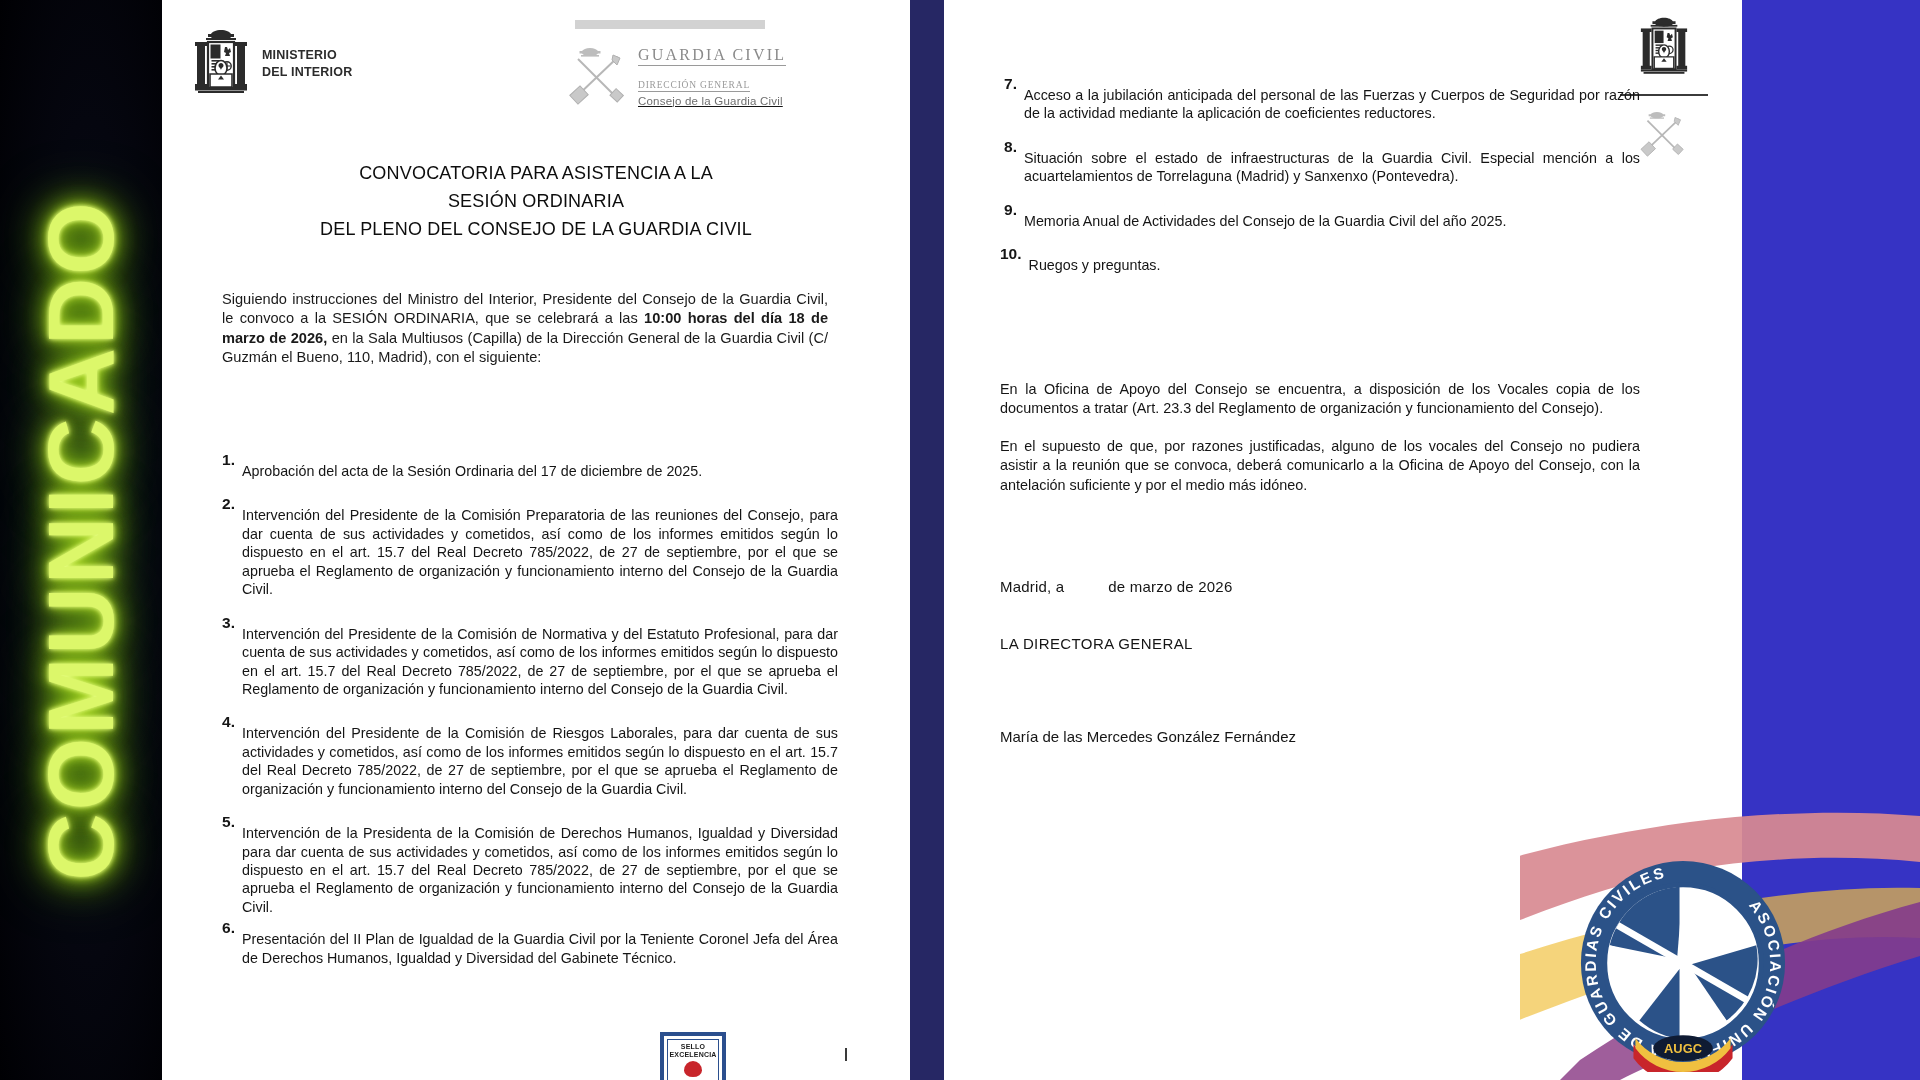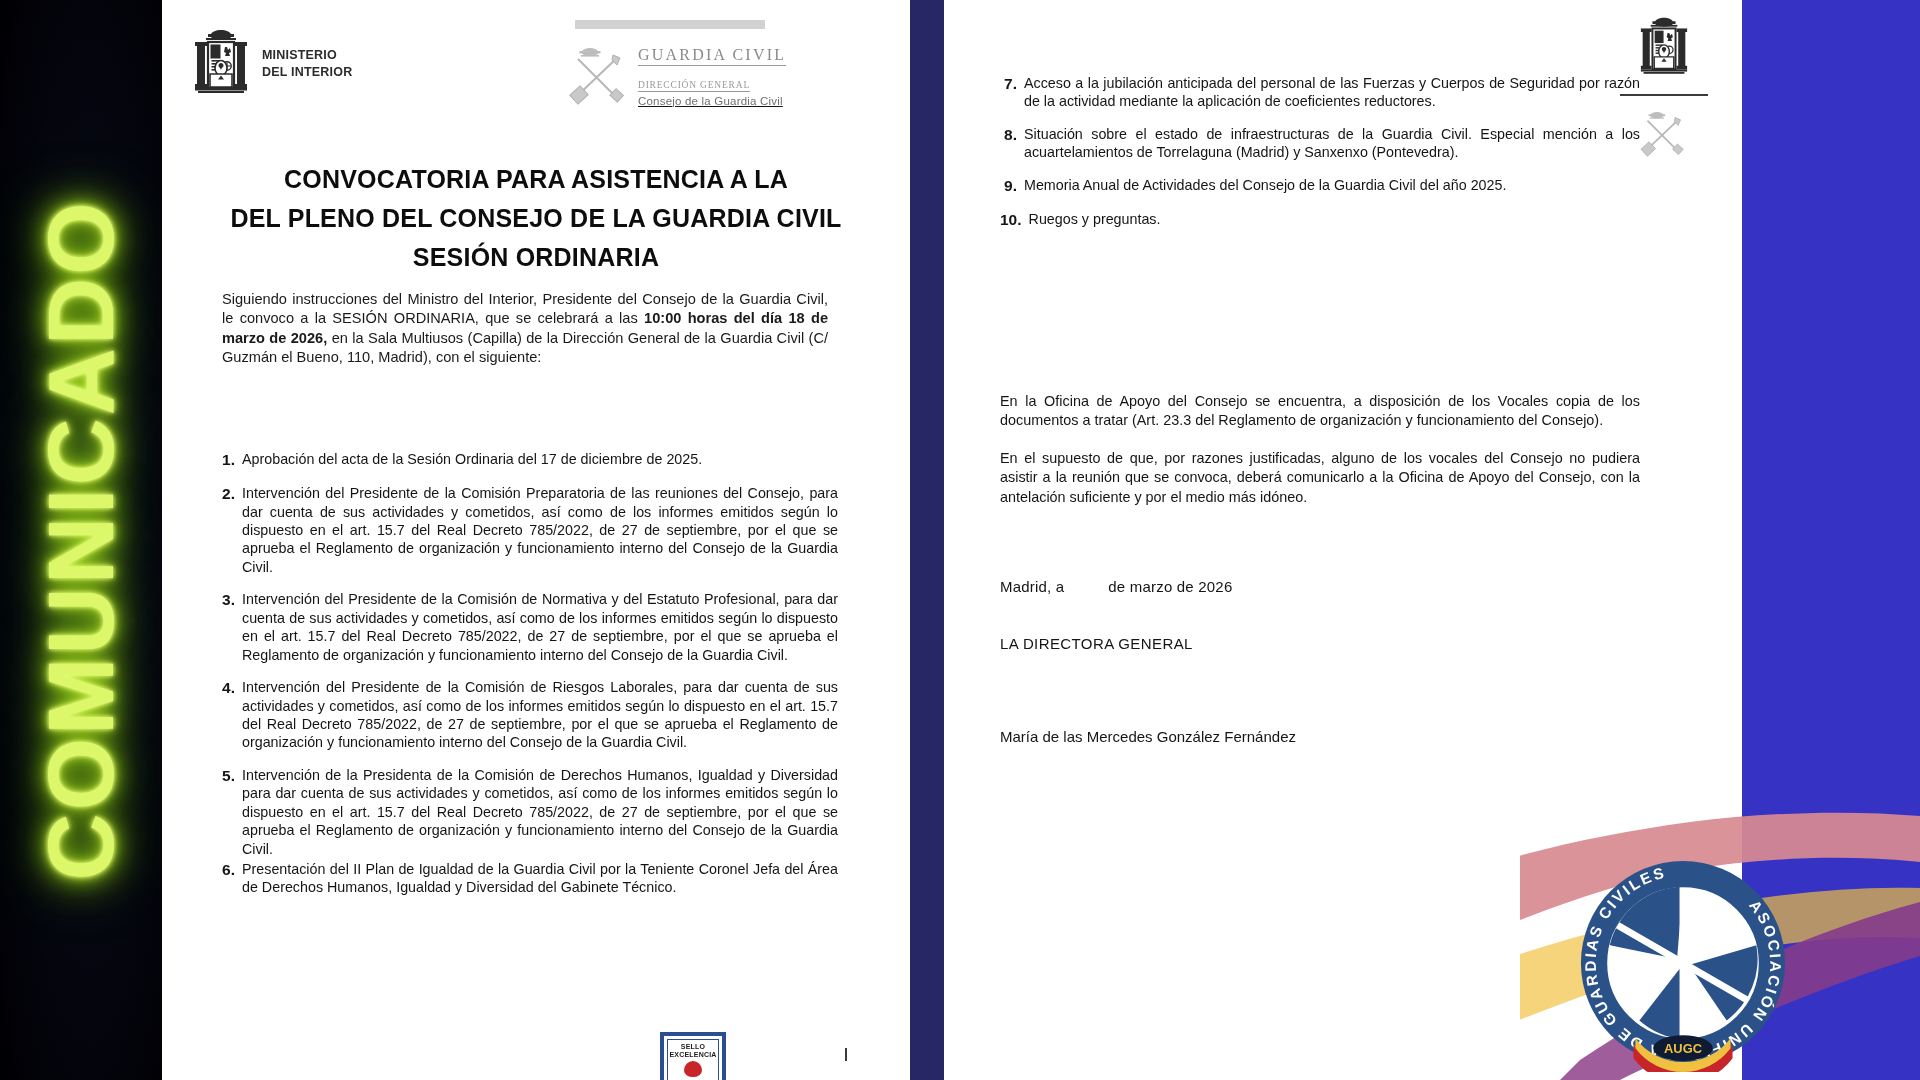--- a/index.html
+++ b/index.html
@@ -63,51 +63,51 @@
   .gc-emblem { width:66px; height:66px; flex:0 0 66px; }
   .gc-titles { color:#8e8e8e; }
   .gc-t1 { font-family:"Liberation Serif", serif; font-size:16px; letter-spacing:2.2px;
            border-bottom:1.4px solid #9a9a9a; padding-bottom:1px; color:#8a8a8a; display:inline-block; }
   .gc-t2 { font-family:"Liberation Serif", serif; font-size:9.5px; letter-spacing:.8px;
            border-bottom:1.2px solid #9a9a9a; color:#9a9a9a; display:inline-block; margin-top:14px; padding-bottom:1px;}
   .gc-t3 { font-size:11.5px; color:#6f6f6f; margin-top:3px; letter-spacing:.2px; }
 
   
   .doc-title { position:absolute; left:36px; top:160px; width:676px; text-align:center;
-               font-size:25px; font-weight:bold; line-height:1.55; letter-spacing:.2px; color:#0d0d0d; }
+               font-size:18px; font-weight:normal; line-height:1.55; letter-spacing:.2px; color:#0d0d0d; }
 
   .intro { position:absolute; left:60px; top:290px; width:606px;
            font-size:14.6px; line-height:1.32; text-align:justify; color:#1a1a1a; }
   .intro b { font-weight:bold; }
 
   .orden-head { position:absolute; left:36px; top:405px; width:676px; text-align:center;
                 font-size:17px; font-weight:bold; letter-spacing:.3px; }
 
   .agenda { position:absolute; left:56px; top:450px; width:620px; }
   .agenda-item { display:flex; gap:7px; margin-bottom:14px; }
   .agenda-num { font-size:15.5px; font-weight:bold; flex:0 0 auto; min-width:17px; text-align:right; line-height:1.3;}
-  .agenda-txt { font-size:14.3px; line-height:1.29; text-align:justify; flex:1; }
+  .agenda-txt { font-size:14.3px; line-height:1.29; text-align:justify; flex:1;margin-top:12px; }
   .agenda-item.tight { margin-bottom:2px; }
 
   .sello { position:absolute; left:498px; top:1032px; width:66px; height:62px;
            background:#ffffff; border:4px solid #2b4f8e; }
   .sello-in { margin:3px; border:1px solid #2b4f8e; height:46px; text-align:center; padding-top:3px; }
   .sello-t { font-size:7px; font-weight:bold; color:#1b1b1b; line-height:1.15; letter-spacing:.2px;}
   .sello-heart { width:18px; height:16px; margin:2px auto 0; background:#c8252b; border-radius:50% 50% 50% 50%/60% 60% 40% 40%; }
   .pg-tick { position:absolute; left:683px; top:1048px; width:2px; height:13px; background:#3a3a3a; }
 
   
   .p2-emblems { position:absolute; right:24px; top:16px; width:108px; text-align:center; }
   .p2-shield { width:52px; height:64px; margin:0 auto; }
   .p2-rule { width:88px; height:2px; background:#3b3b3b; margin:10px auto 12px; }
   .p2-gc { width:52px; height:52px; margin:0 auto; }
 
   
   .agenda2 { position:absolute; left:56px; top:74px; width:640px; }
-  .closing { position:absolute; left:56px; top:380px; width:640px;margin-top:12px; }
+  .closing { position:absolute; left:56px; top:380px; width:640px; }
   .closing p { font-size:14.4px; line-height:1.33; text-align:justify; margin-bottom:19px; }
 
   .sign { position:absolute; left:56px; top:578px; width:660px; text-align:left; }
   .sign .line1 { font-size:15px; letter-spacing:.2px; }
   .sign .line1 .gap { display:inline-block; width:44px; }
   .sign .line2 { font-size:15px; margin-top:40px; letter-spacing:.4px; }
   .sign .line3 { font-size:15px; margin-top:76px; }
 
   
   .brush-wrap { position:absolute; right:0; bottom:0; width:400px; height:270px; overflow:hidden; }
@@ -193,22 +193,22 @@
             <div class="gc-t1">GUARDIA CIVIL</div><br>
             <div class="gc-t2">DIRECCIÓN GENERAL</div>
             <div class="gc-t3">Consejo de la Guardia Civil</div>
           </div>
         </div>
       </div>
     </div>
 
     <div class="doc-title">
       <div>CONVOCATORIA PARA ASISTENCIA A LA</div>
+      <div>SESIÓN ORDINARIA</div>
       <div>DEL PLENO DEL CONSEJO DE LA GUARDIA CIVIL</div>
-      <div>SESIÓN ORDINARIA</div>
     </div>
 
     <div class="intro"><span>Siguiendo instrucciones del Ministro del Interior, Presidente del Consejo de la Guardia Civil, le convoco a la SESIÓN ORDINARIA, que se celebrará a las </span><b>10:00 horas del día 18 de marzo de 2026,</b><span> en la Sala Multiusos (Capilla) de la Dirección General de la Guardia Civil (C/ Guzmán el Bueno, 110, Madrid), con el siguiente:</span></div>
 
 
     <div class="agenda" id="agenda1">
         <div class="agenda-item">
           <div class="agenda-num">1.</div>
           <div class="agenda-txt">Aprobación del acta de la Sesión Ordinaria del 17 de diciembre de 2025.</div>
         </div>

